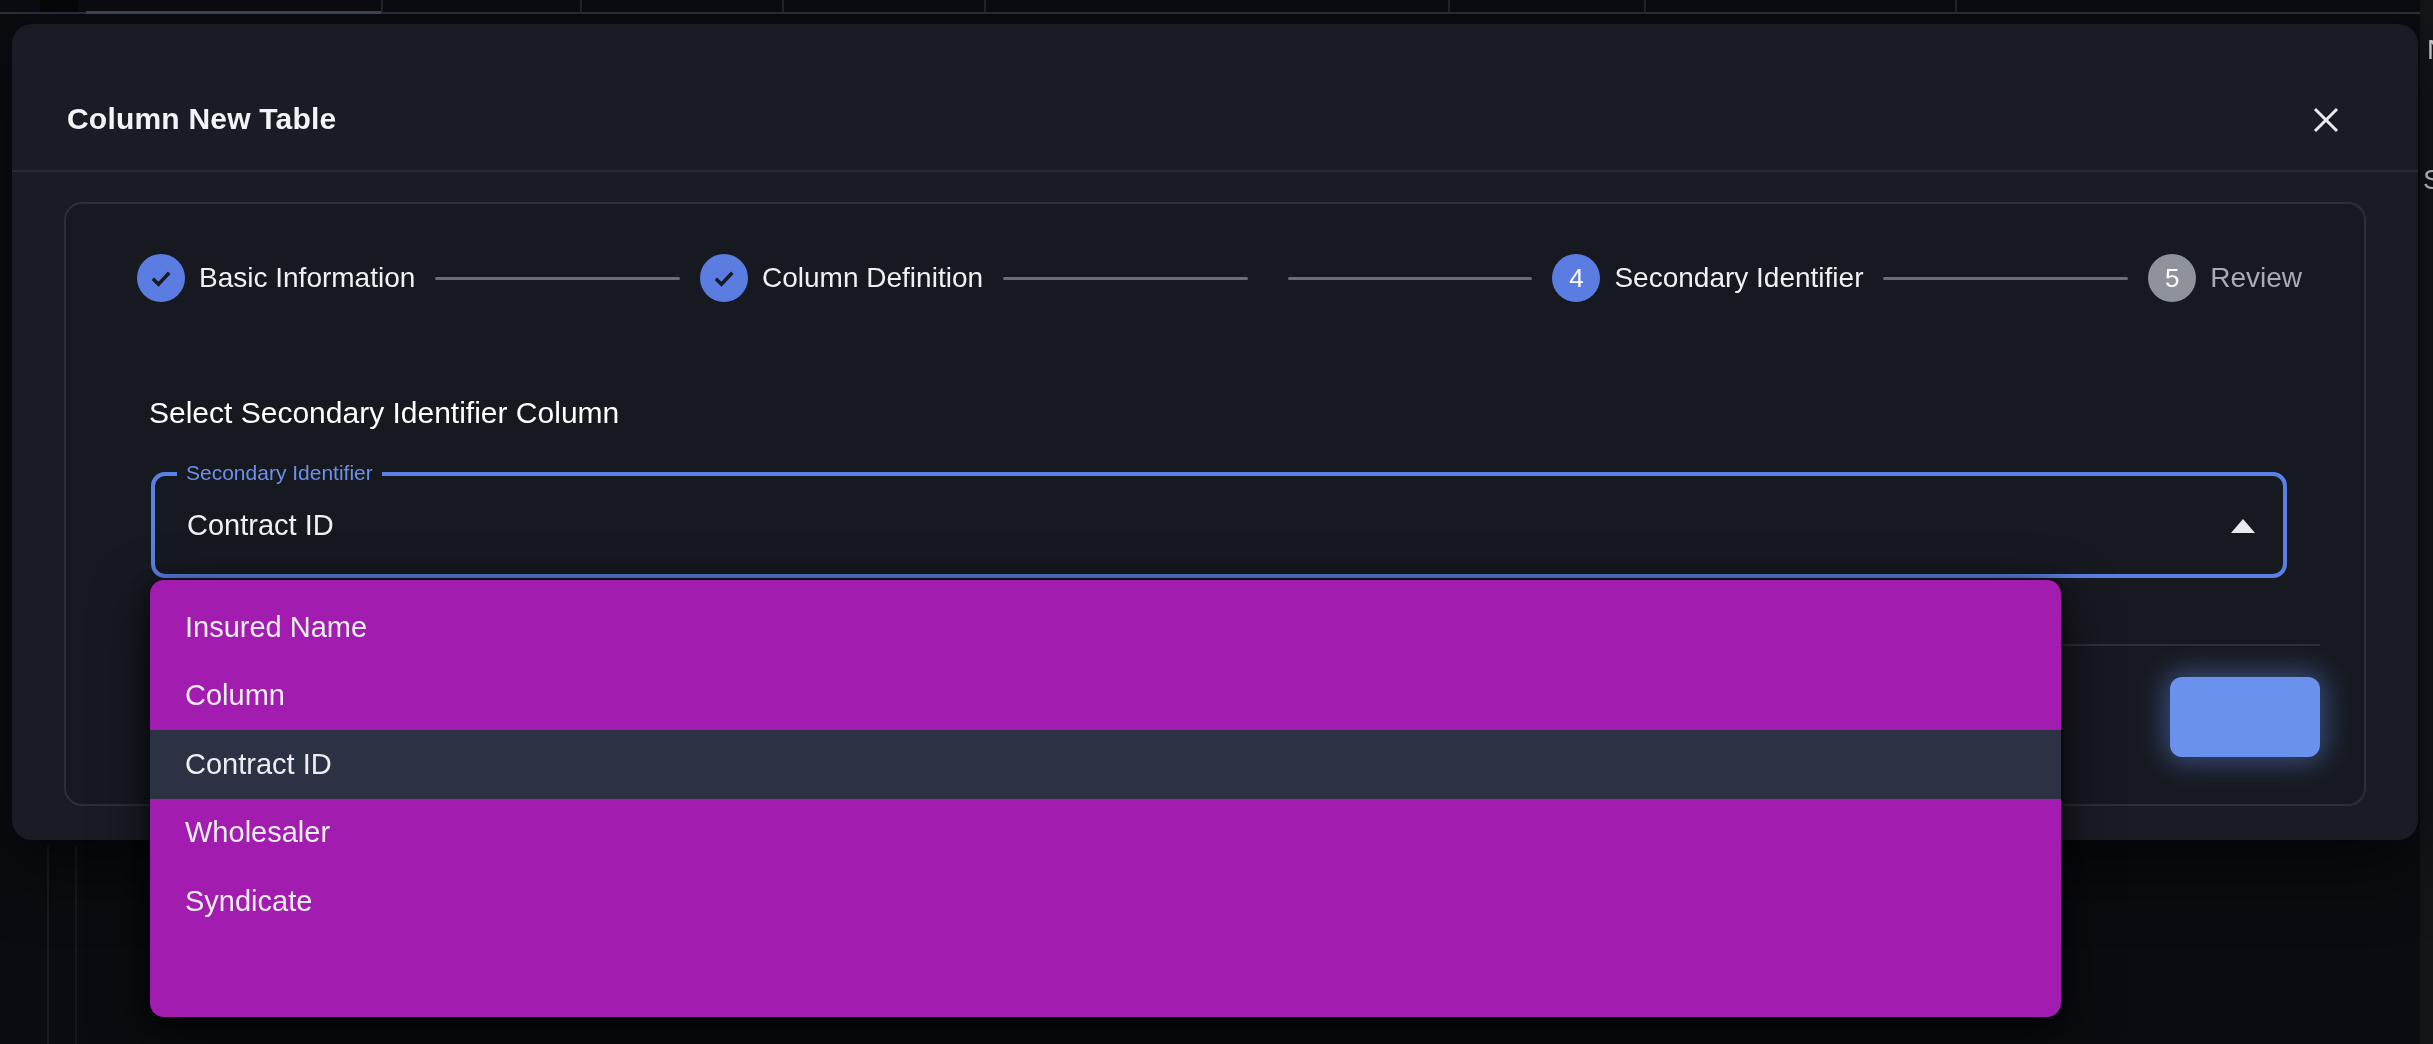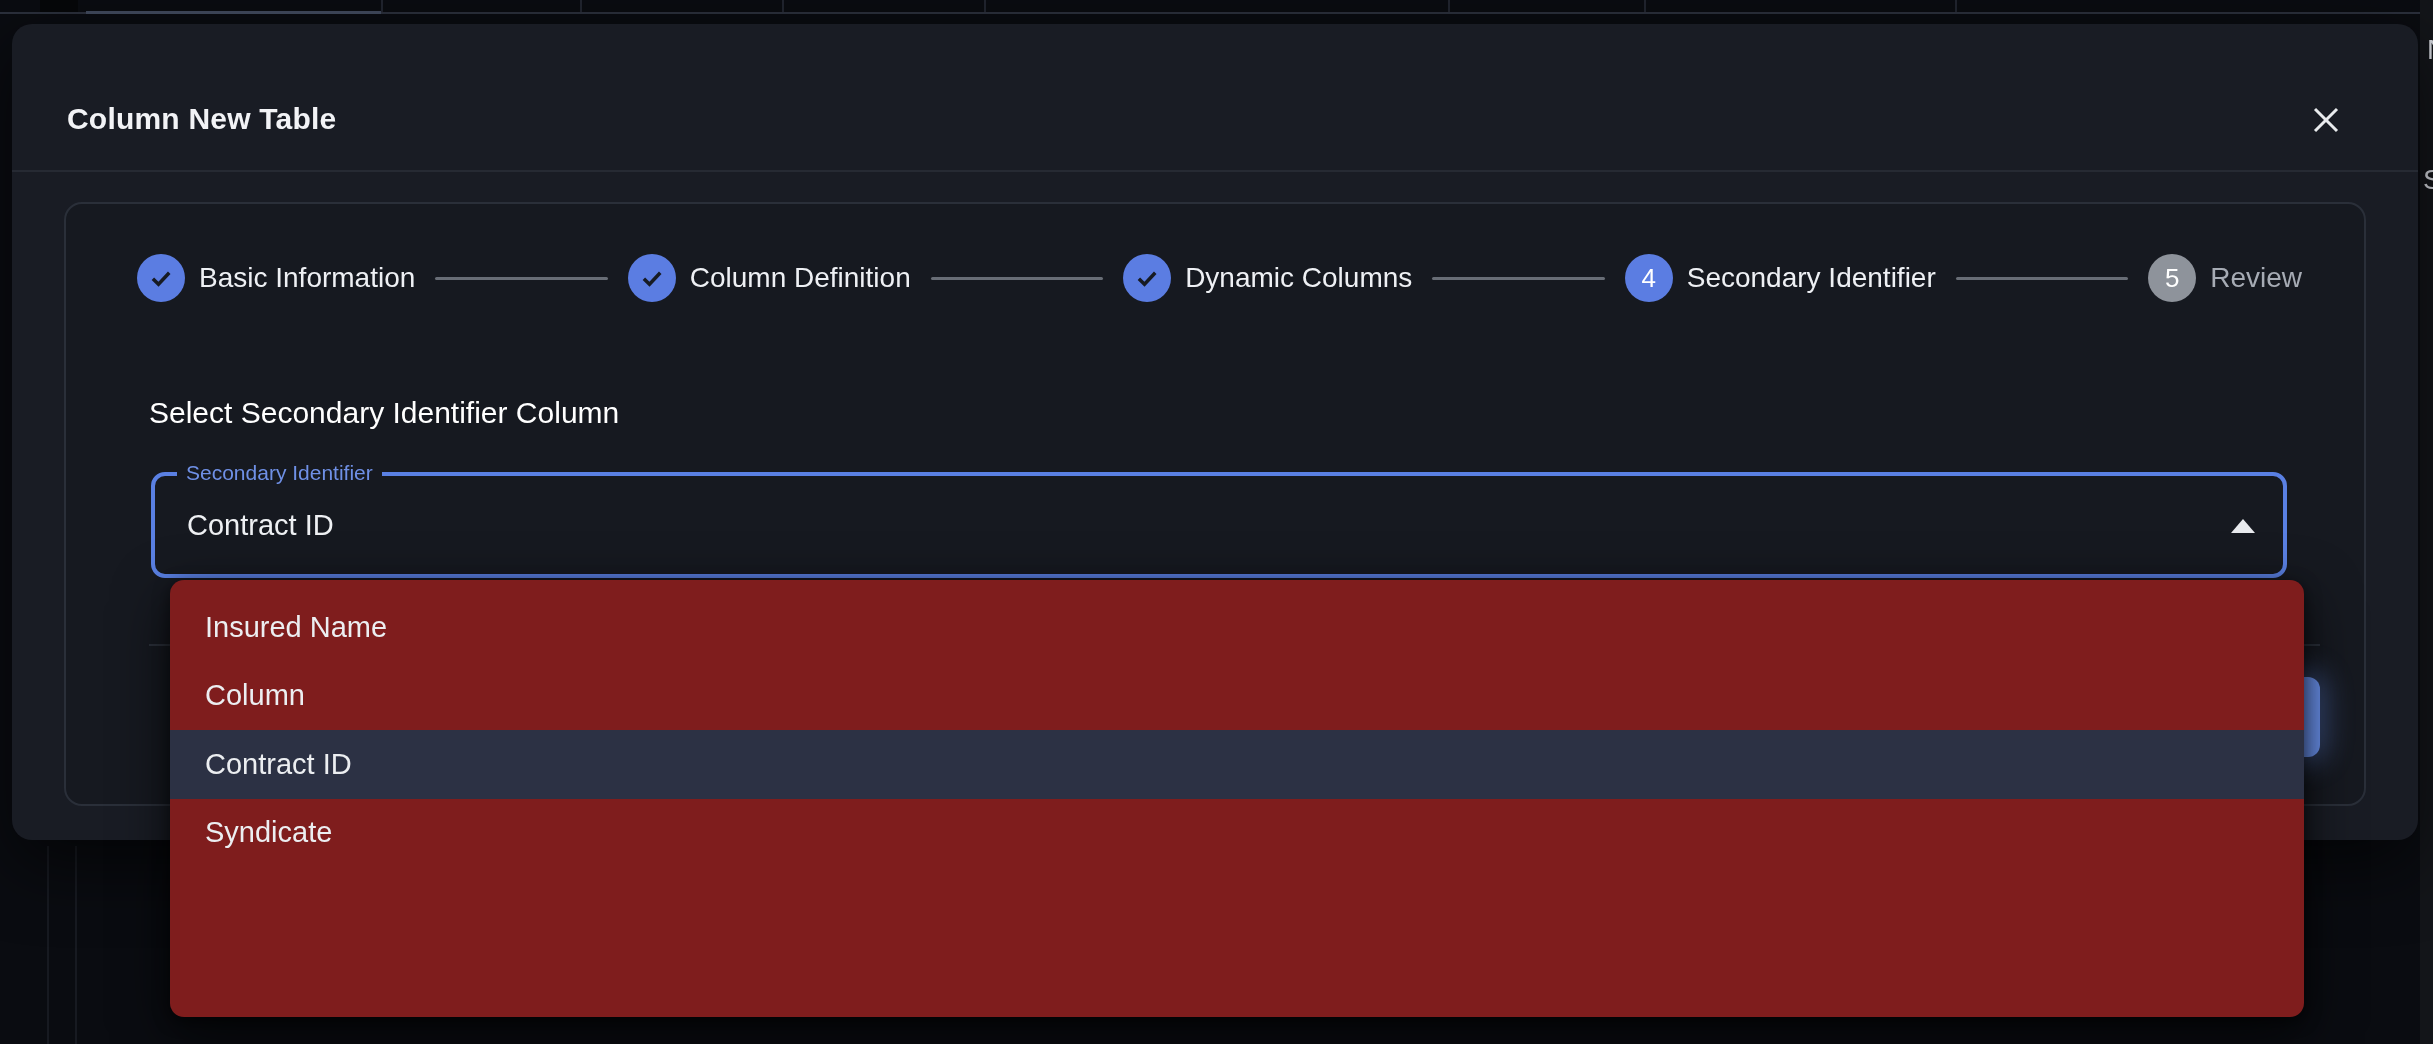--- a/index.html
+++ b/index.html
@@ -85,24 +85,24 @@
   }
   .actions-divider{position:absolute;left:83px;top:440px;width:2171px;height:2px;background:#2b303a;}
   .primary-btn{
     position:absolute;left:2104px;top:473px;width:150px;height:80px;
     background:#6a91ec;border:none;border-radius:12px;cursor:pointer;
     box-shadow:0 0 28px 5px rgba(104,144,238,.45);
   }
 
   
   .menu{
-    position:absolute;left:150px;top:580px;width:2134px;height:437px;
-    background:#7f1d1d;border-radius:14px;z-index:10;
+    position:absolute;left:150px;top:580px;width:1911px;height:437px;
+    background:#a21caf;border-radius:14px;z-index:10;
     box-shadow:0 18px 55px rgba(0,0,0,.65),0 4px 16px rgba(0,0,0,.5);
-    padding:13px 0;box-sizing:border-box;overflow:hidden;margin-left:20px;
+    padding:13px 0;box-sizing:border-box;overflow:hidden;
   }
   .menu-item{
     height:68.5px;display:flex;align-items:center;padding:0 35px;
     font-size:29px;color:#eceef1;cursor:pointer;white-space:nowrap;
   }
   .menu-item.selected{background:#2c3144;}
 </style>
 </head>
 <body>
 
@@ -150,28 +150,20 @@
         <div class="connector"></div>
         <div class="step">
           <span class="step-circle">
             <svg width="26" height="26" viewBox="0 0 24 24">
                 <path d="M4.5 12.6 l5.2 5.2 L19.6 7.2" stroke="#171b23" stroke-width="3.2" fill="none" stroke-linejoin="miter"></path>
               </svg>
           </span>
           <span class="step-label">Column Definition</span>
         </div>
         <div class="connector"></div>
-        <div class="step">
-          <span class="step-circle">
-            <svg width="26" height="26" viewBox="0 0 24 24">
-                <path d="M4.5 12.6 l5.2 5.2 L19.6 7.2" stroke="#171b23" stroke-width="3.2" fill="none" stroke-linejoin="miter"></path>
-              </svg>
-          </span>
-          <span class="step-label">Dynamic Columns</span>
-        </div>
         <div class="connector"></div>
         <div class="step">
           <span class="step-circle active">4</span>
           <span class="step-label">Secondary Identifier</span>
         </div>
         <div class="connector"></div>
         <div class="step">
           <span class="step-circle upcoming">5</span>
           <span class="step-label muted">Review</span>
         </div>
@@ -187,16 +179,17 @@
 
       <div class="actions-divider"></div>
       <button class="primary-btn"></button>
     </div>
   </div>
 
   <div class="menu">
     <div class="menu-item">Insured Name</div>
     <div class="menu-item">Column</div>
     <div class="menu-item selected">Contract ID</div>
+    <div class="menu-item">Wholesaler</div>
     <div class="menu-item">Syndicate</div>
   </div>
 
 </div>
 
 </body></html>

